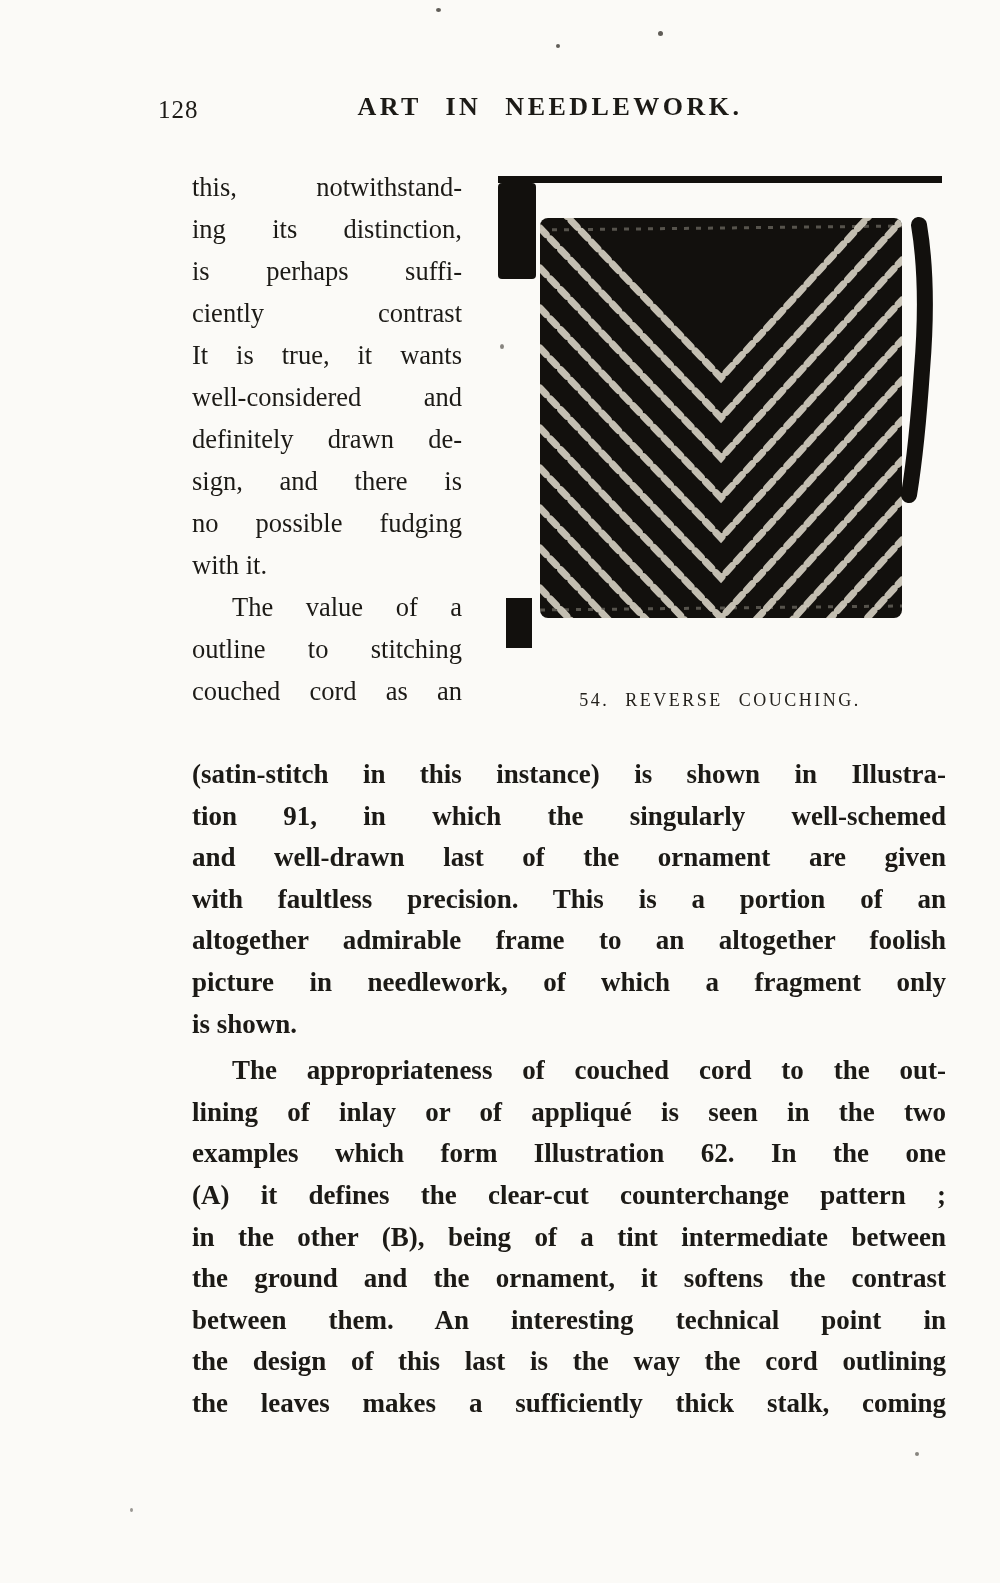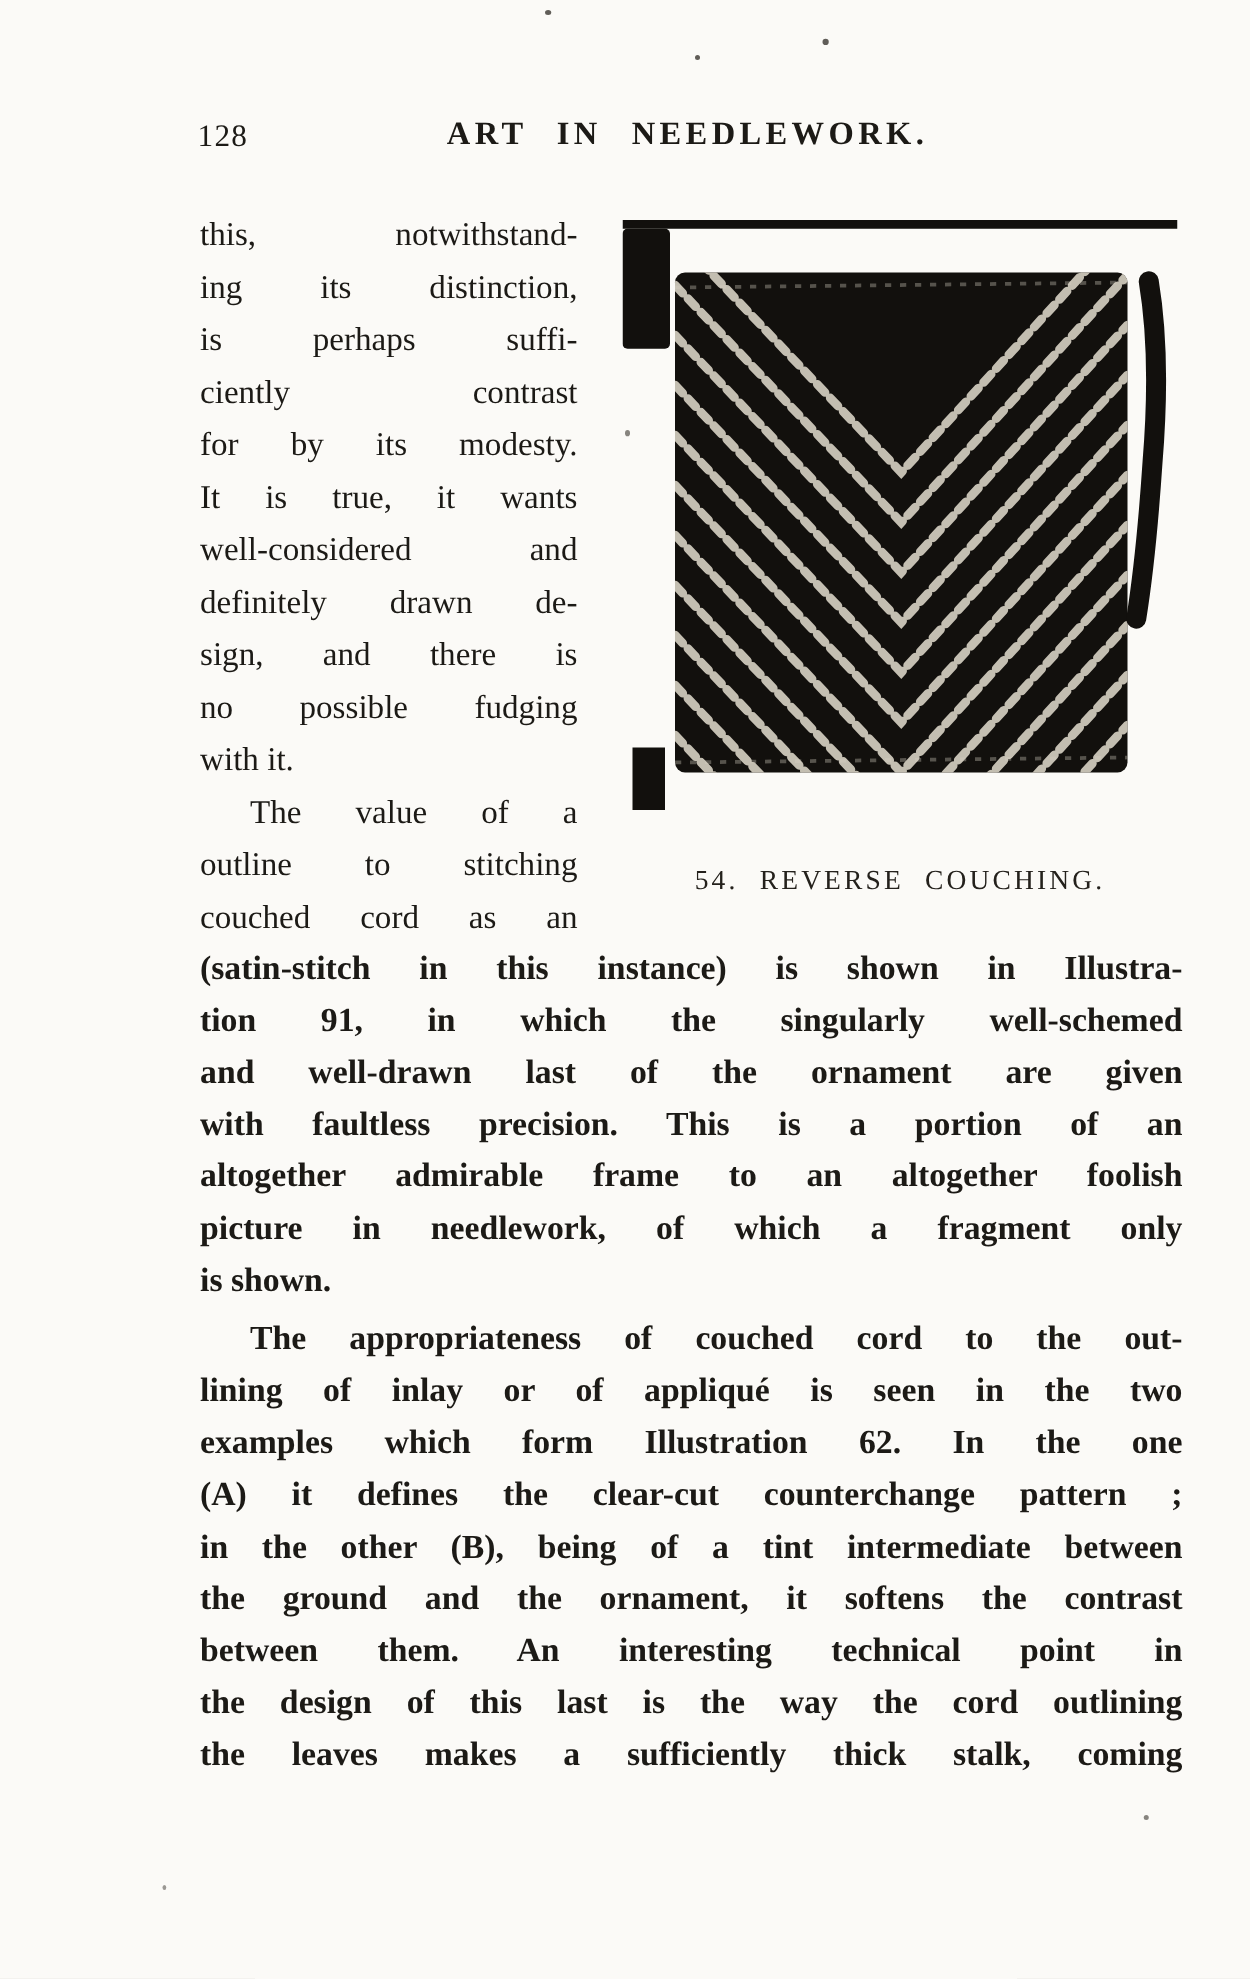--- a/index.html
+++ b/index.html
@@ -27,32 +27,33 @@
   .left-column {
     position:absolute; left:160px; top:166px; width:302px;
     font-size:26.5px; line-height:42px;
   }
   .figure {
     position:absolute; left:498px; top:170px; width:444px;
   }
   .figure-caption {
     margin-top:16px;
     text-align:center;
-    font-size:22px; letter-spacing:2.5px; word-spacing:9px;
+    font-size:18px; letter-spacing:2.5px; word-spacing:9px;
     color:#24211c;
   }
   
   .body-text {
     position:absolute; left:160px; top:754px; width:786px;
     font-size:27px; line-height:41.6px;font-weight:bold;
   }
   .para-2 { margin-top:5px; }
   .tline {
     text-align:justify;
     text-align-last:justify;
+    margin-left:32px;
   }
   .tlast {
     text-align-last:left;
   }
   .indent { text-indent:40px; }
   
   .speck { position:absolute; background:#3a362f; border-radius:50%; opacity:.8; }
   .sp1 { left:436px; top:8px;  width:5px; height:4px; }
   .sp2 { left:658px; top:31px; width:5px; height:5px; }
   .sp3 { left:556px; top:44px; width:4px; height:4px; }
@@ -66,21 +67,20 @@
 <div class="page">
 
   <div class="page-number">128</div>
   <div class="header-title">ART IN NEEDLEWORK.</div>
 
   <div class="left-column">
     <div class="tline">this, notwithstand-</div>
     <div class="tline">ing its distinction,</div>
     <div class="tline">is perhaps suffi-</div>
     <div class="tline">ciently contrast</div>
-    <div class="tline">for by its modesty.</div>
     <div class="tline">It is true, it wants</div>
     <div class="tline">well-considered and</div>
     <div class="tline">definitely drawn de-</div>
     <div class="tline">sign, and there is</div>
     <div class="tline">no possible fudging</div>
     <div class="tline tlast">with it.</div>
     <div class="tline indent">The value of a</div>
     <div class="tline">outline to stitching</div>
     <div class="tline">couched cord as an</div>
   </div>

